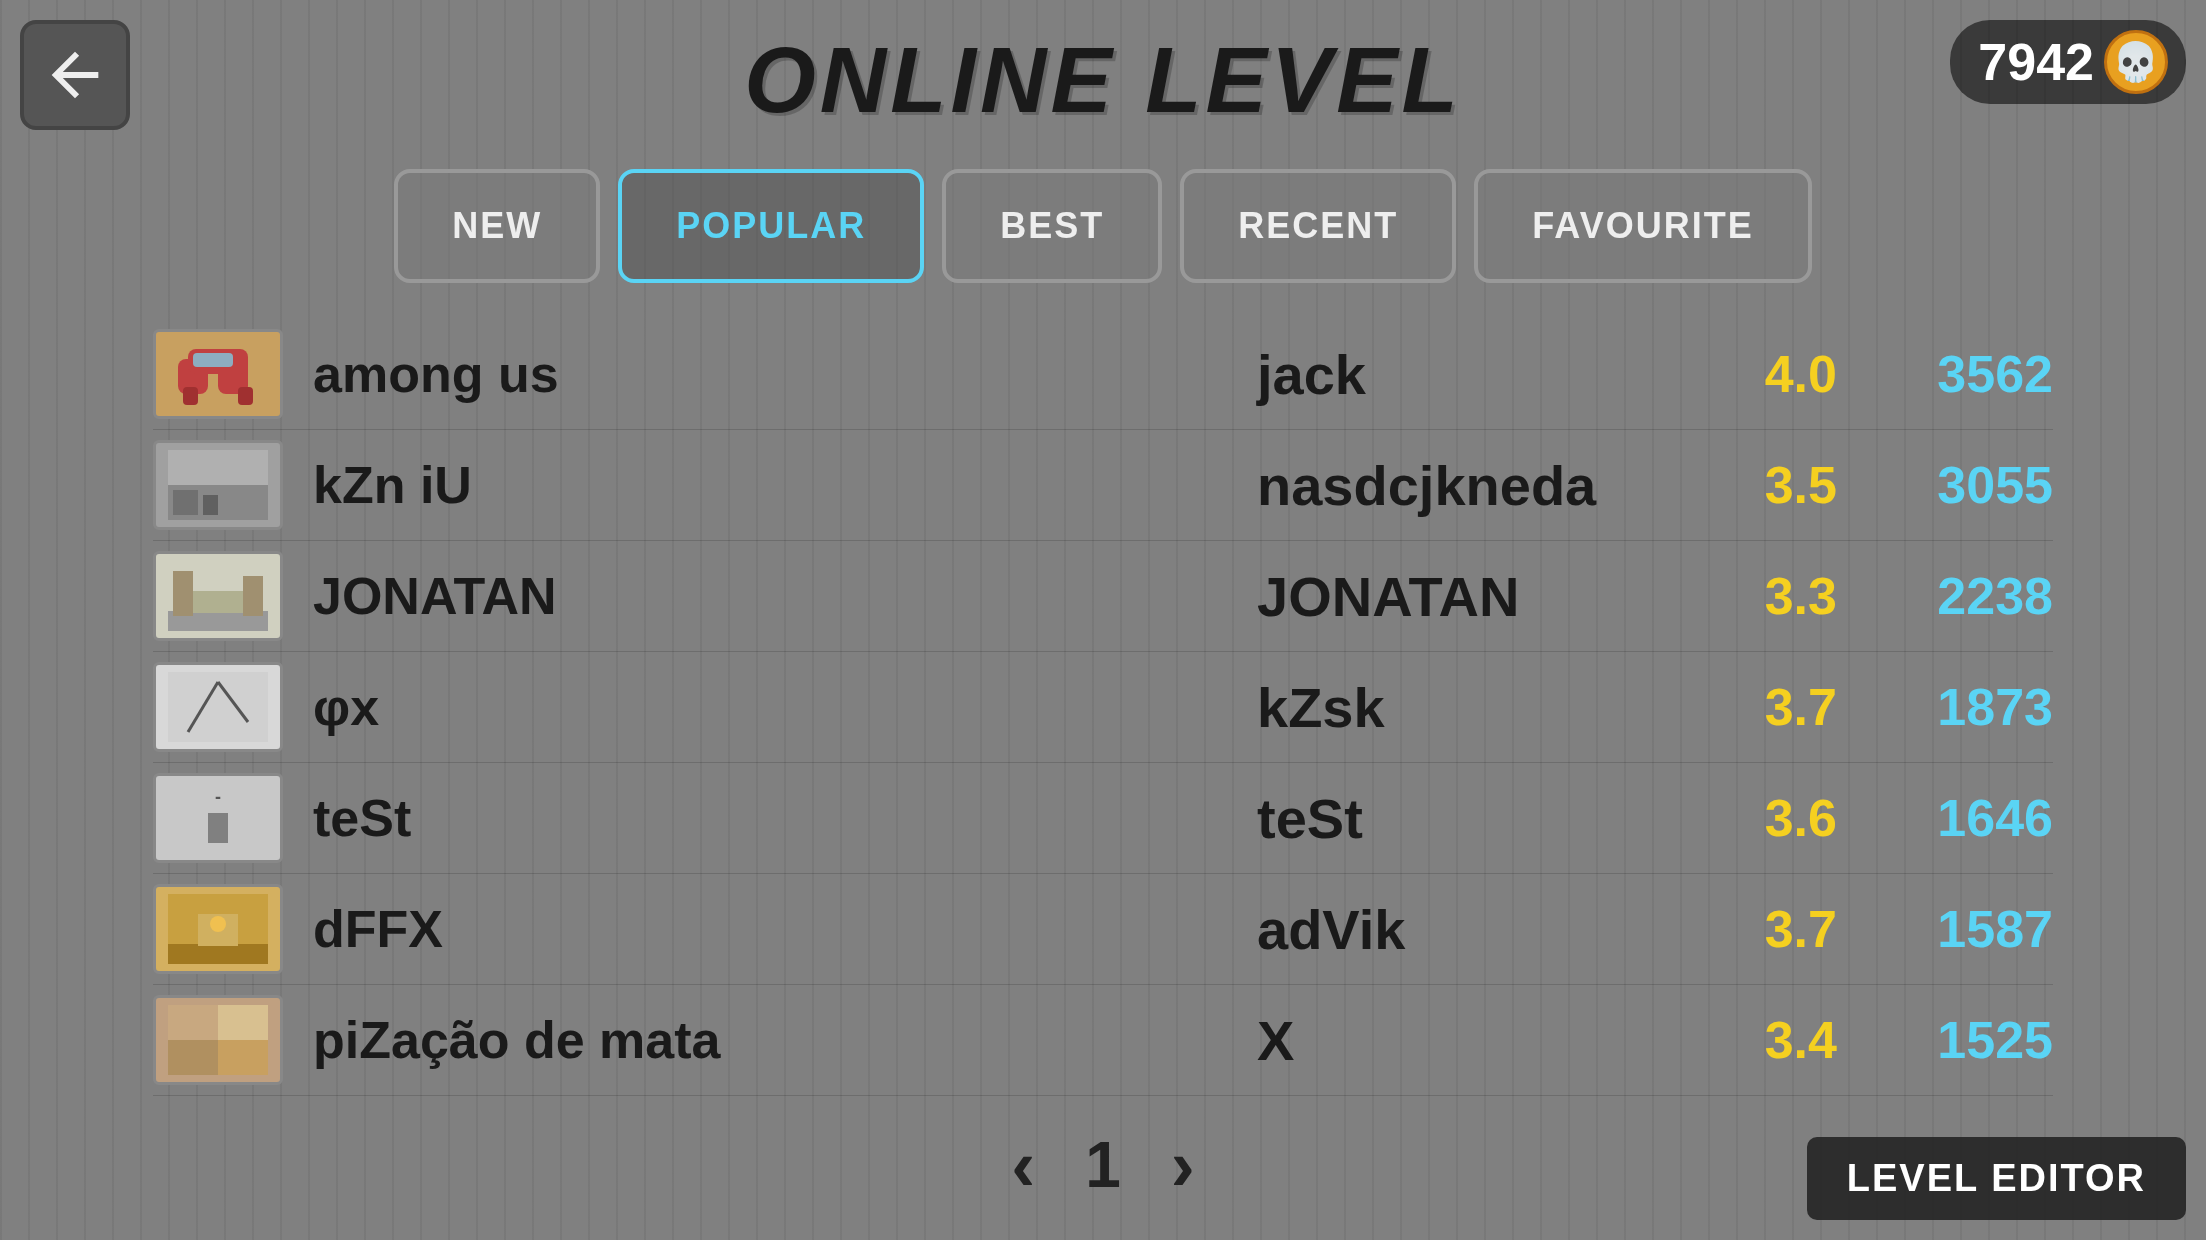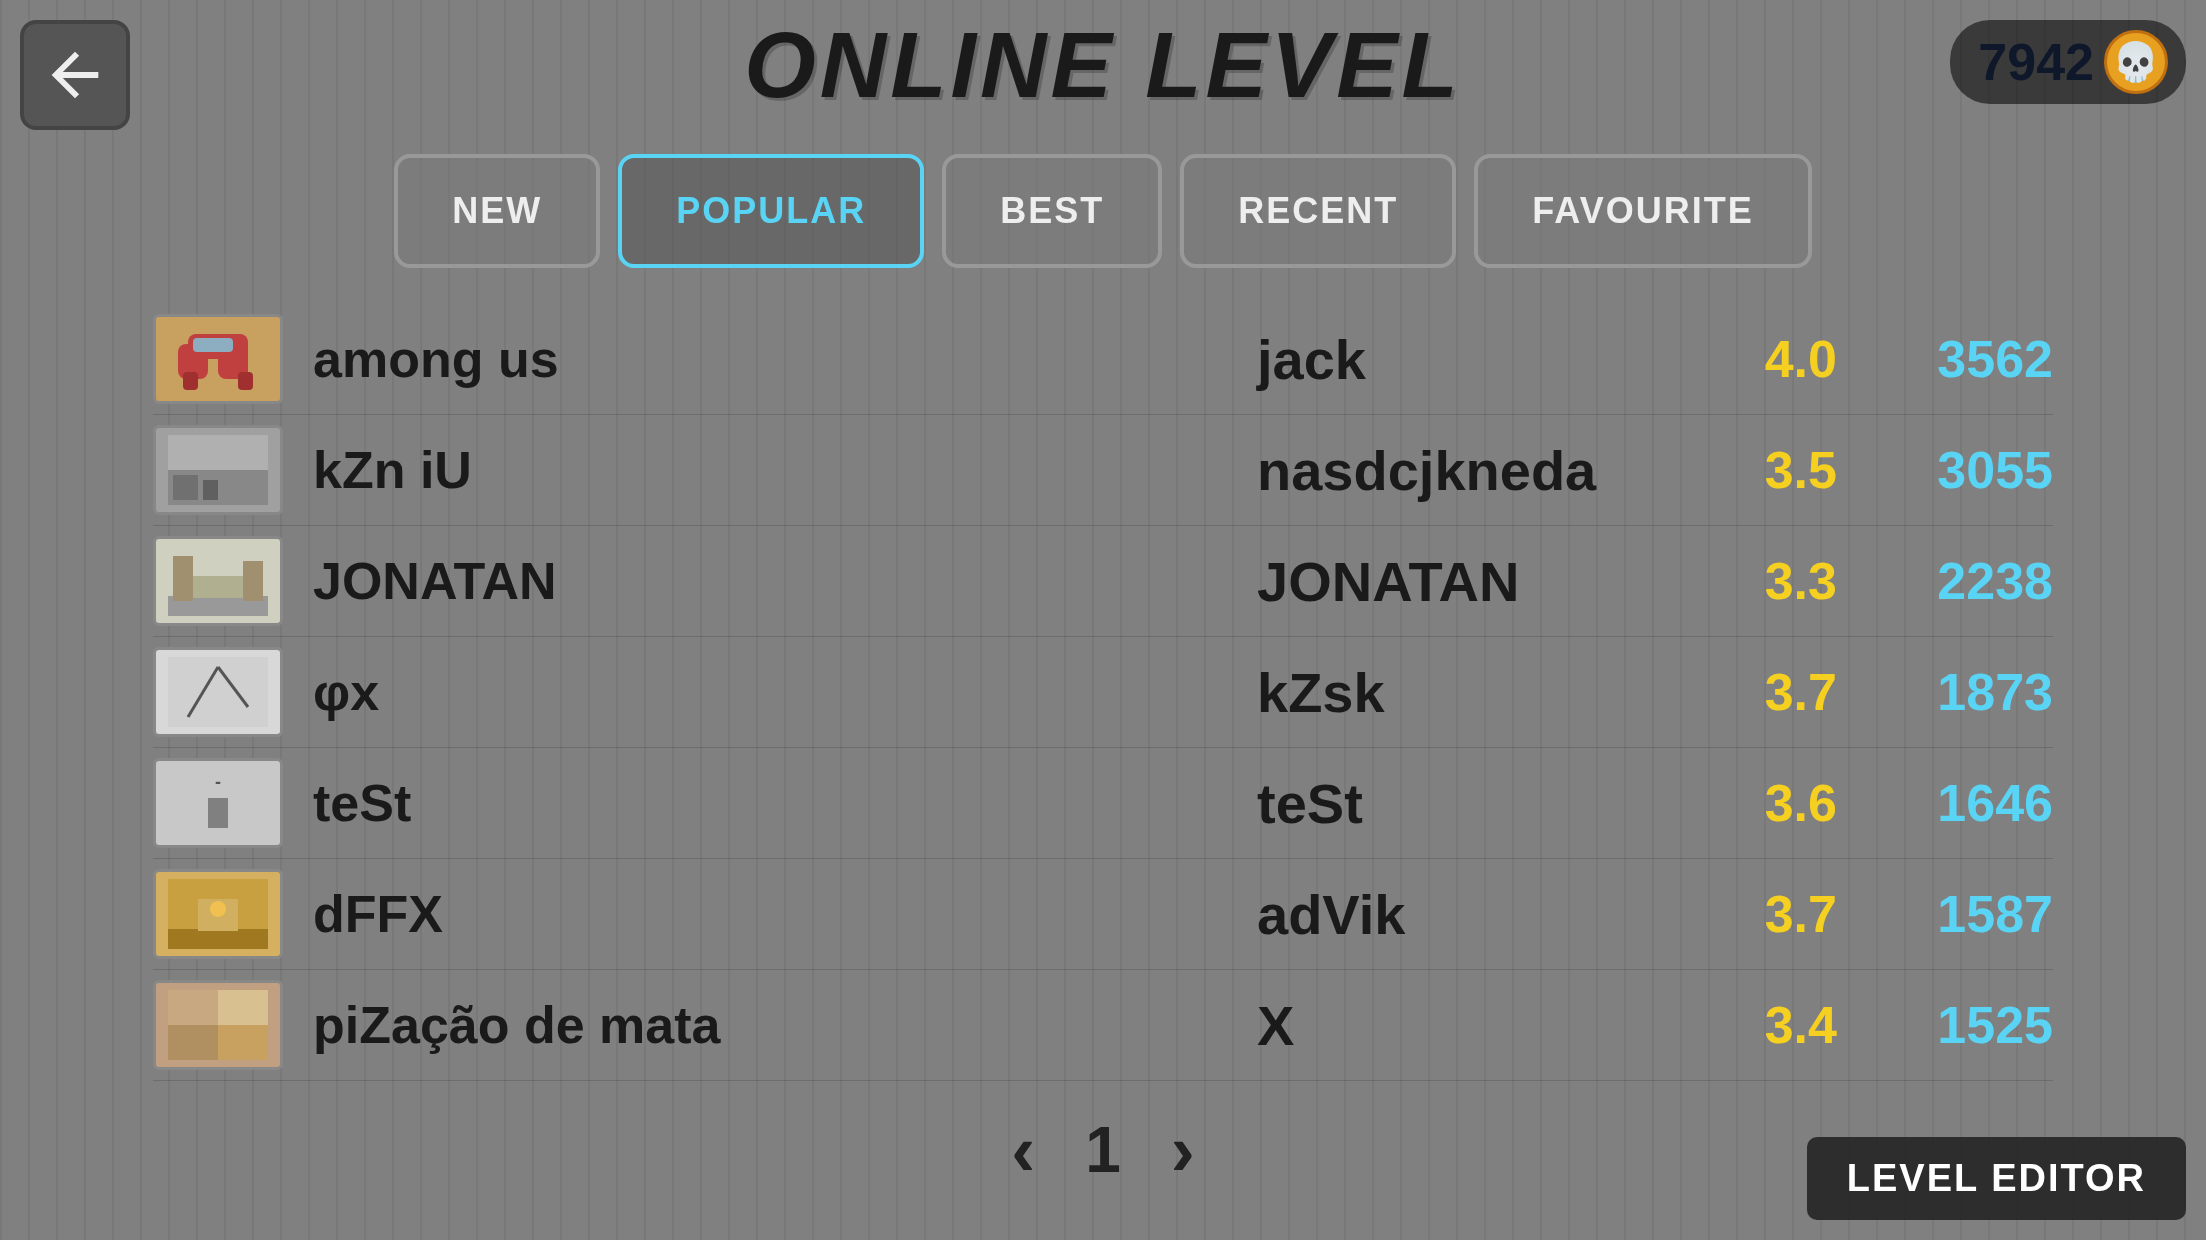--- a/index.html
+++ b/index.html
@@ -16,21 +16,21 @@
         transparent 28px
       );
       font-family: 'Arial Black', Arial, sans-serif;
       overflow: hidden;
       position: relative;
     }
 
     
     .page-title {
       text-align: center;
-      padding-top: 13px;
+      padding-top: 28px;
       font-size: 92px;
       font-weight: 900;
       color: #1a1a1a;
       letter-spacing: 4px;
       font-style: italic;
       text-shadow: 3px 3px 0 rgba(0,0,0,0.2);
     }
 
     
     .back-btn {
@@ -61,21 +61,21 @@
       display: flex;
       align-items: center;
       gap: 10px;
       background: rgba(0,0,0,0.55);
       border-radius: 40px;
       padding: 10px 18px 10px 28px;
     }
     .coin-count {
       font-size: 52px;
       font-weight: 900;
-      color: #0f172a;
+      color: #ffffff;
     }
     .coin-icon {
       width: 64px;
       height: 64px;
       background: #e8a020;
       border-radius: 50%;
       display: flex;
       align-items: center;
       justify-content: center;
       font-size: 38px;

